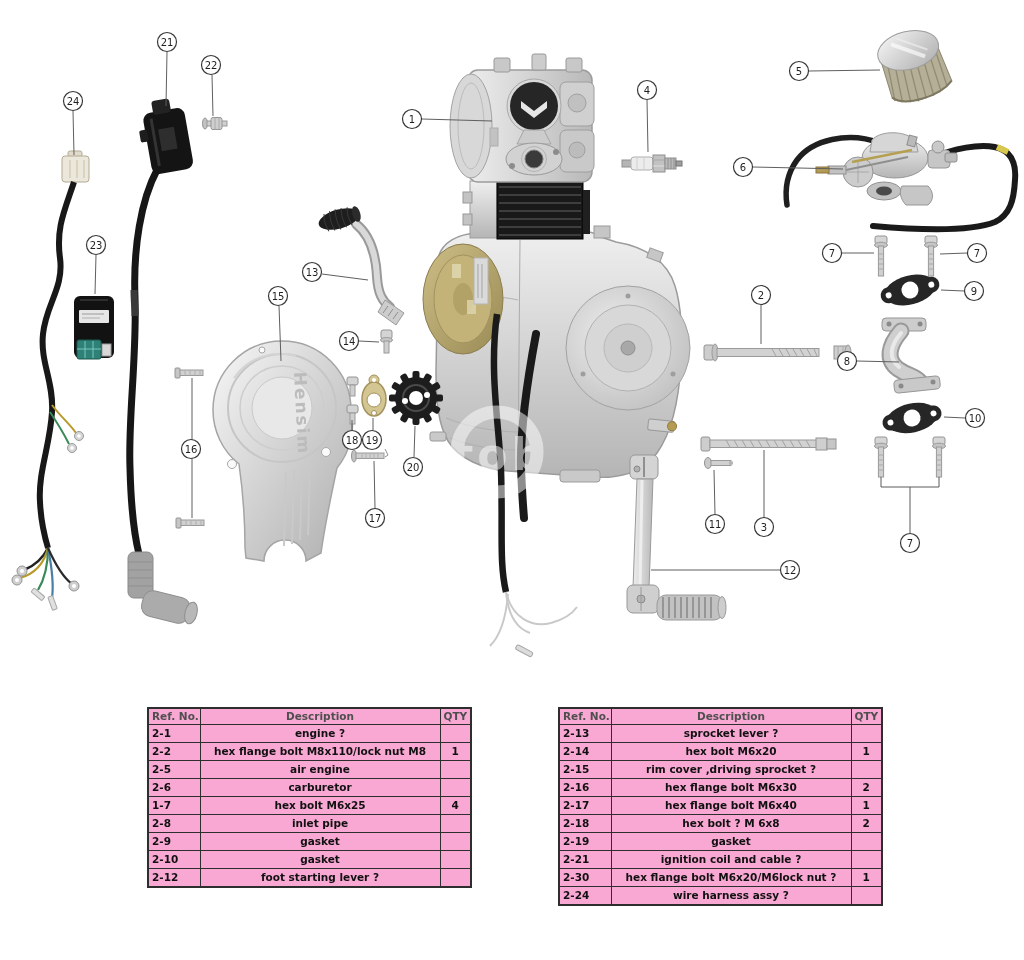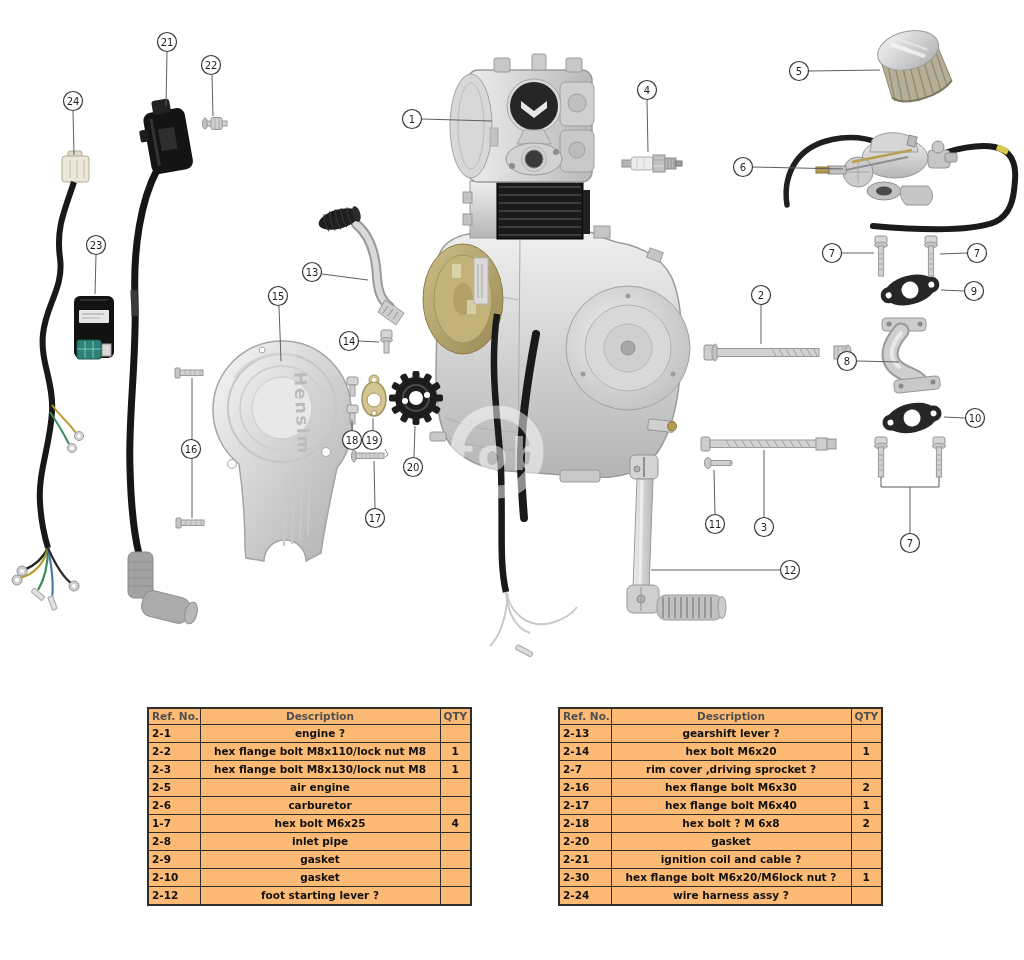--- a/index.html
+++ b/index.html
@@ -1,18 +1,18 @@
 <!DOCTYPE html>
 <html><head>
 <meta charset="utf-8">
 <style>
   html,body{margin:0;padding:0;background:#ffffff;}
   .stage{position:relative;width:1024px;height:960px;background:#ffffff;font-family:"DejaVu Sans",sans-serif;overflow:hidden;}
   #diagram-svg{position:absolute;left:0;top:0;}
-  .parts-table{position:absolute;border-collapse:collapse;table-layout:fixed;background:#fdba74;
+  .parts-table{position:absolute;border-collapse:collapse;table-layout:fixed;background:#f9a8d4;
     border:2px solid #2e2e2e;font-family:"DejaVu Sans",sans-serif;font-size:10.5px;font-weight:bold;color:#111;}
   .parts-table th,.parts-table td{border:1px solid #2e2e2e;padding:0 3px;height:17px;line-height:17px;
     overflow:hidden;white-space:nowrap;text-align:center;}
   .parts-table th{height:15px;line-height:15px;color:#4f4f4f;font-weight:bold;}
   .parts-table th.c0,.parts-table td.c0{text-align:left;}
   #table-left{left:147px;top:707px;width:323px;}
   #table-right{left:558px;top:707px;width:323px;}
   .col-ref{width:52px;}.col-desc{width:240px;}.col-qty{width:31px;}
 </style>
 </head>
@@ -566,25 +566,20 @@
           <td class="c0">2-1</td>
           <td class="c1">engine ?</td>
           <td class="c2"></td>
         </tr>
         <tr>
           <td class="c0">2-2</td>
           <td class="c1">hex flange bolt M8x110/lock nut M8</td>
           <td class="c2">1</td>
         </tr>
         <tr>
-          <td class="c0">2-3</td>
-          <td class="c1">hex flange bolt M8x130/lock nut M8</td>
-          <td class="c2">1</td>
-        </tr>
-        <tr>
           <td class="c0">2-5</td>
           <td class="c1">air engine</td>
           <td class="c2"></td>
         </tr>
         <tr>
           <td class="c0">2-6</td>
           <td class="c1">carburetor</td>
           <td class="c2"></td>
         </tr>
         <tr>
@@ -624,50 +619,50 @@
   <thead>
         <tr>
           <th class="c0">Ref. No.</th>
           <th class="c1">Description</th>
           <th class="c2">QTY</th>
         </tr>
       </thead>
   <tbody>
         <tr>
           <td class="c0">2-13</td>
-          <td class="c1">gearshift lever ?</td>
+          <td class="c1">sprocket lever ?</td>
           <td class="c2"></td>
         </tr>
         <tr>
           <td class="c0">2-14</td>
           <td class="c1">hex bolt M6x20</td>
           <td class="c2">1</td>
         </tr>
         <tr>
-          <td class="c0">2-7</td>
+          <td class="c0">2-15</td>
           <td class="c1">rim cover ,driving sprocket ?</td>
           <td class="c2"></td>
         </tr>
         <tr>
           <td class="c0">2-16</td>
           <td class="c1">hex flange bolt M6x30</td>
           <td class="c2">2</td>
         </tr>
         <tr>
           <td class="c0">2-17</td>
           <td class="c1">hex flange bolt M6x40</td>
           <td class="c2">1</td>
         </tr>
         <tr>
           <td class="c0">2-18</td>
           <td class="c1">hex bolt ? M 6x8</td>
           <td class="c2">2</td>
         </tr>
         <tr>
-          <td class="c0">2-20</td>
+          <td class="c0">2-19</td>
           <td class="c1">gasket</td>
           <td class="c2"></td>
         </tr>
         <tr>
           <td class="c0">2-21</td>
           <td class="c1">ignition coil and cable ?</td>
           <td class="c2"></td>
         </tr>
         <tr>
           <td class="c0">2-30</td>

